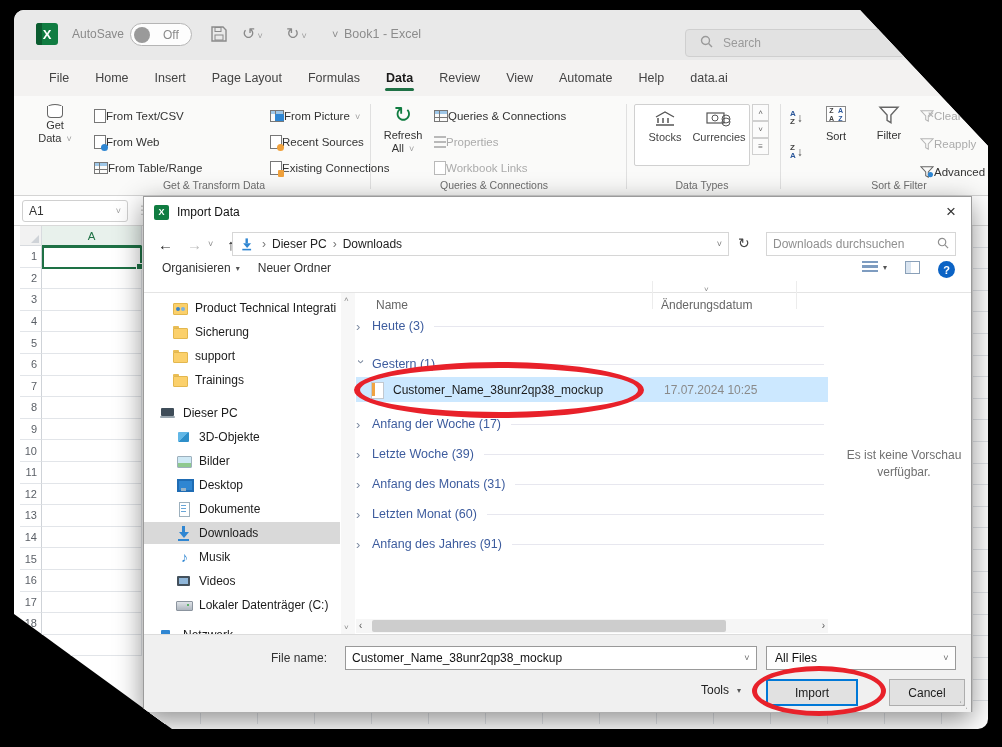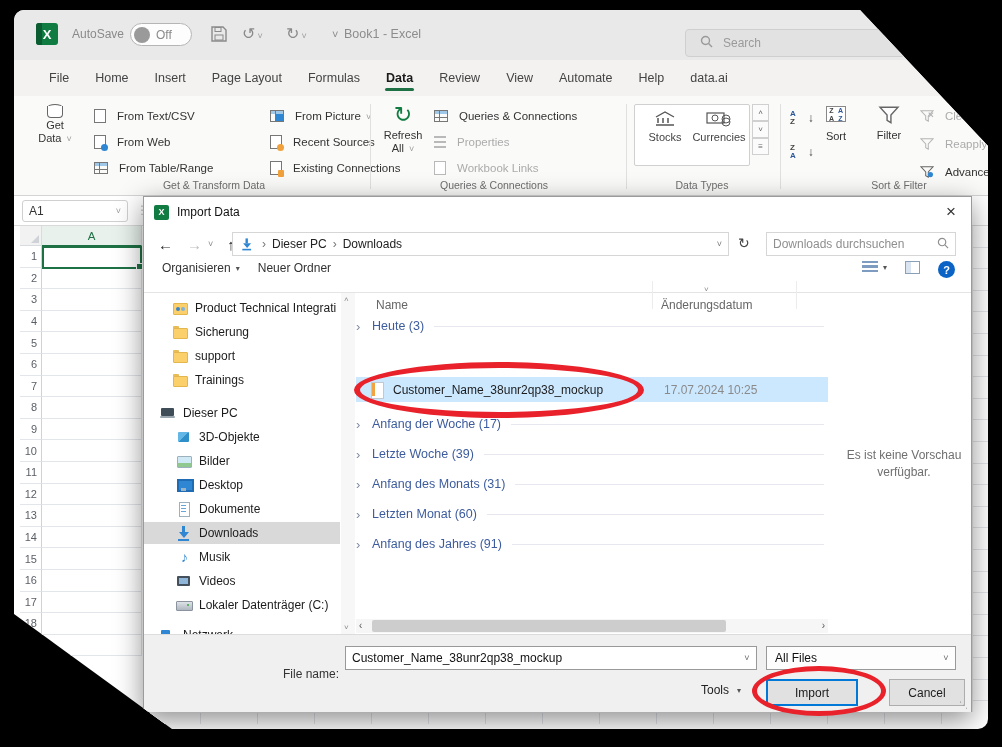--- a/index.html
+++ b/index.html
@@ -7,38 +7,38 @@
 body{background:#000;font-family:"Liberation Sans",sans-serif;font-size:12px;color:#222;overflow:hidden;position:relative}
 
 .page{position:absolute;left:14px;top:10px;width:974px;height:719px;background:#fff;border-radius:10px;overflow:hidden;
  clip-path:polygon(0 0,846px 0,974px 136px,974px 719px,158px 719px,0 604px)}
 
 .titlebar{position:absolute;left:0;top:0;width:100%;height:50px;background:#e9e9e9;color:#7a7a7a}
 .xlogo{position:absolute;left:22px;top:13px;width:22px;height:22px;background:#107c41;border-radius:3px;color:#fff;font-weight:bold;font-size:13px;display:flex;align-items:center;justify-content:center}
 .xlogo::before{content:"";position:absolute;left:0;top:0;width:6px;height:100%;background:#0b5c30;border-radius:3px 0 0 3px}
 .xlogo span{position:relative}
 .autosave{position:absolute;left:58px;top:17px;font-size:12px;color:#8a8a8a}
-.toggle{position:absolute;left:116px;top:13px;width:62px;height:23px;border:1px solid #b5b5b5;border-radius:12px;background:#fdfdfd;display:flex;align-items:center;padding-left:3px;gap:6px;color:#8a8a8a}
+.toggle{position:absolute;left:116px;top:13px;width:62px;height:23px;border:1px solid #b5b5b5;border-radius:12px;background:#fdfdfd;display:flex;align-items:center;padding-left:3px;gap:13px;color:#8a8a8a}
 .knob{width:16px;height:16px;border-radius:50%;background:#9a9a9a}
 .qat{position:absolute;top:13px;color:#8a8a8a;font-size:16px;line-height:22px}
 .saveico svg{display:block}
 .vchev{font-size:9px;color:#9a9a9a;margin-left:2px}
 .wbtitle{position:absolute;left:330px;top:17px;font-size:12.5px;color:#8c8c8c}
 .searchpill{position:absolute;left:671px;top:19px;width:220px;height:28px;background:#e2e2e2;border:1px solid #cfcfcf;border-radius:4px;display:flex;align-items:center;gap:10px;padding-left:14px;color:#9a9a9a}
 
 .tabrow{position:absolute;left:0;top:50px;width:100%;height:36px;background:#f3f2f1;display:flex;align-items:center;gap:0;padding-left:22px}
 .tab{font-size:12.5px;color:#444;padding:8px 13px 9px;position:relative;white-space:nowrap}
 .tab.active{color:#1b1b1b;font-weight:bold}
 .tab.active::after{content:"";position:absolute;left:12px;right:12px;bottom:3px;height:3px;background:#1e7145;border-radius:2px}
 
 .ribbon{position:absolute;left:0;top:86px;width:100%;height:100px;background:#fafaf9;border-bottom:1px solid #d4d4d4}
 .grplabel{position:absolute;bottom:4px;font-size:10.5px;color:#6e6e6e;text-align:center;white-space:nowrap}
 .rdiv{position:absolute;top:8px;bottom:6px;width:1px;background:#e0e0e0}
 .bigbtn{position:absolute;display:flex;flex-direction:column;align-items:center;width:54px;font-size:11px;color:#333;text-align:center;line-height:13px}
-.smbtn{position:absolute;display:flex;align-items:center;gap:11px;font-size:11.5px;color:#333;white-space:nowrap;height:20px}
+.smbtn{position:absolute;display:flex;align-items:center;gap:0;font-size:11.5px;color:#333;white-space:nowrap;height:20px}
 .smbtn.dis{color:#ababab}
 .cyl{width:16px;height:15px;position:relative}
 .cyl::before{content:"";position:absolute;left:0;top:0;width:14px;height:5px;border:1.3px solid #666;border-radius:50%}
 .cyl::after{content:"";position:absolute;left:0;top:2px;width:14px;height:11px;border:1.3px solid #666;border-top:none;border-radius:0 0 4px 4px;background:#fff}
 .rdoc{width:12px;height:14px;border:1.2px solid #777;background:#fff;position:relative;flex:0 0 12px}
 .rdoc::after{content:"";position:absolute;width:7px;height:7px;border-radius:50%;right:-3px;bottom:-3px}
 .rdoc.globe::after{background:#2f86d2}
 .rdoc.clock::after{background:#f0a13c}
 .rdoc.lock::after{background:#f0a13c;border-radius:1px;width:6px;height:7px}
 .rdoc.plain::after{display:none}
@@ -142,21 +142,21 @@
 .grule{flex:1;height:1px;background:#e7e7ef;margin-left:4px}
 .frow{position:absolute;left:212px;top:180px;width:472px;height:25px;background:#cce8ff;display:flex;align-items:center;gap:8px;padding-left:12px}
 .fname{font-size:12px;color:#1b1b1b}
 .fdate{position:absolute;left:308px;font-size:12px;color:#8a8a8a}
 .preview{position:absolute;left:690px;top:250px;width:140px;text-align:center;font-size:12px;color:#6f6f6f;line-height:17px}
 .hscroll{position:absolute;left:212px;top:422px;width:472px;height:14px;background:#f6f6f6;color:#6f6f6f}
 .hthumb{position:absolute;left:16px;top:1px;width:354px;height:12px;background:#cdcdcd;border-radius:2px}
 .harr{position:absolute;top:1px;font-size:10px;color:#555}
 
 .dfoot{position:absolute;left:0;top:437px;width:100%;height:78px;background:#f0f0f0;border-top:1px solid #dcdcdc}
-.fnlabel{position:absolute;left:115px;top:32px;width:80px;text-align:right;color:#333}
+.fnlabel{position:absolute;left:115px;top:16px;width:80px;text-align:center;color:#333}
 .fncombo{position:absolute;left:201px;top:11px;width:412px;height:24px;background:#fff;border:1px solid #999;display:flex;align-items:center}
 .fncombo input{flex:1;border:none;outline:none;font-size:12px;padding:0 6px;font-family:inherit;color:#111;background:transparent}
 .combochev{flex:0 0 18px;text-align:center;color:#666;font-size:9px}
 .ftcombo{position:absolute;left:622px;top:11px;width:190px;height:24px;background:#fdfdfd;border:1px solid #999;display:flex;align-items:center;justify-content:space-between;padding-left:8px;color:#111}
 .toolsbtn{position:absolute;left:557px;top:48px;display:flex;align-items:center;gap:8px;color:#222}
 .btn{position:absolute;top:44px;height:27px;background:#e1e1e1;border:1px solid #adadad;display:flex;align-items:center;justify-content:center;font-size:12px;color:#1b1b1b}
 .btn.primary{border:2px solid #0078d7}
 .grip{position:absolute;right:3px;bottom:2px;color:#9a9a9a;font-size:9px}
 
 .ann{position:absolute;border:6px solid #e8212a;border-radius:50%;z-index:50;pointer-events:none}
@@ -558,20 +558,25 @@
     <span class="colhdr" style="left:517px;top:101px">Änderungsdatum</span>
     <span class="sortchev" style="left:560px;top:88px">˅</span>
     <div class="colsep" style="left:508px"></div>
     <div class="colsep" style="left:652px"></div>
 
     <div class="grp" style="top:118px">
       <span class="gch">›</span>
       <span class="glb">Heute (3)</span>
         <span class="grule"></span>
     </div>
+    <div class="grp" style="top:156px">
+      <span class="gch down">›</span>
+      <span class="glb">Gestern (1)</span>
+        <span class="grule"></span>
+    </div>
     <div class="frow">
       <span class="ico i-file"></span>
       <span class="fname">Customer_Name_38unr2qp38_mockup</span>
       <span class="fdate">17.07.2024 10:25</span>
     </div>
     <div class="grp" style="top:216px">
       <span class="gch">›</span>
       <span class="glb">Anfang der Woche (17)</span>
         <span class="grule"></span>
     </div>

